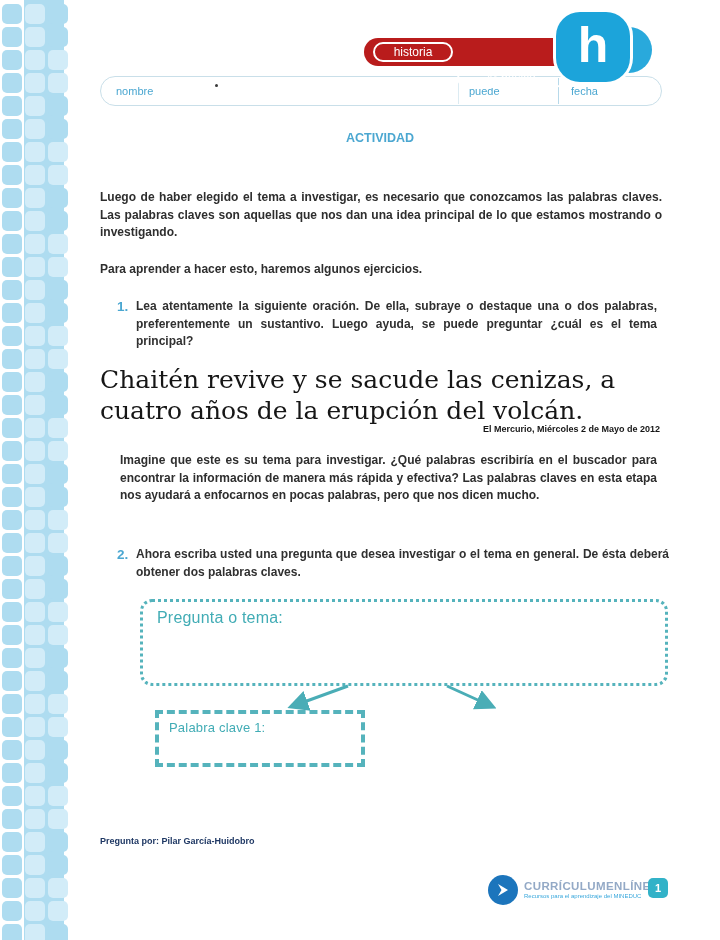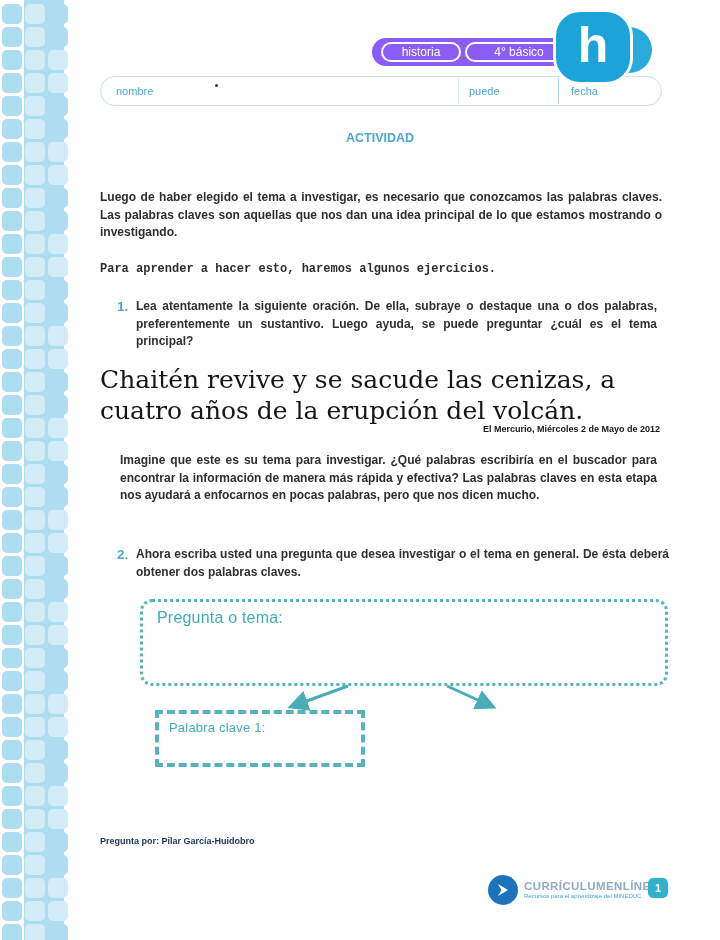--- a/index.html
+++ b/index.html
@@ -7,27 +7,27 @@
         font-family:"Liberation Sans",sans-serif;color:#303030;}
 
   
   .strip{position:absolute;left:0;top:0;width:70px;height:940px;}
   .strip-band{position:absolute;left:24px;top:0;width:40px;height:940px;background:#aedcf0;}
   .sq{position:absolute;width:20px;height:20px;border-radius:5px;}
   .sq-a{background:#aedcf0;}
   .sq-b{background:#d2ecf8;}
 
   
-  .hdr-band{position:absolute;left:372px;top:38px;width:240px;height:28px;background:#8b5cf6;
+  .hdr-band{position:absolute;left:364px;top:38px;width:240px;height:28px;background:#b91c1c;
             border-radius:14px 0 0 14px;z-index:1;}
   .hdr-pill{position:absolute;top:4px;height:20px;border:2px solid #fff;border-radius:11px;
             color:#fff;font-size:12px;display:flex;align-items:center;justify-content:center;
             box-sizing:border-box;padding:0 10px;}
   .pill-subject{left:9px;width:80px;}
-  .pill-grade{left:93px;width:108px;}
+  .pill-grade{left:93px;width:108px;margin-top:26px;}
   .hdr-tail{position:absolute;left:604px;top:27px;width:48px;height:46px;background:#29a9dc;
             border-radius:0 23px 23px 0;z-index:1;}
   .hdr-logo{position:absolute;left:556px;top:12px;width:74px;height:70px;background:#1ca4da;
             border-radius:24px;z-index:2;box-shadow:0 0 0 3px #fff;
             display:flex;align-items:center;justify-content:center;
             color:#fff;font-size:50px;font-weight:bold;line-height:1;padding-bottom:4px;box-sizing:border-box;}
 
   
   .form-row{position:absolute;left:100px;top:76px;width:562px;height:30px;box-sizing:border-box;
             border:1px solid #c9dfe9;border-radius:15px;}
@@ -39,21 +39,21 @@
   .div-1{left:357px;background:#dcebf2;}
   .div-2{left:457px;background:#b7d9ea;}
   .stray-dot{position:absolute;left:215px;top:84px;width:3px;height:3px;border-radius:50%;background:#3a3a3a;}
 
   
   .title{position:absolute;left:100px;top:130px;width:560px;text-align:center;
          color:#4ba7d1;font-size:12.5px;font-weight:bold;line-height:17px;}
   .para{position:absolute;font-size:12px;line-height:17.5px;font-weight:600;
         text-align:justify;color:#2e2e2e;}
   .p-intro{left:100px;top:189px;width:562px;}
-  .p-hacer{left:100px;top:261px;width:562px;text-align:left;font-family:Liberation Mono, monospace;}
+  .p-hacer{left:100px;top:261px;width:562px;text-align:left;}
   .p-imagine{left:120px;top:452px;width:537px;}
 
   .exercise{position:absolute;display:flex;font-size:12px;line-height:17.5px;font-weight:600;}
   .ex-1{left:117px;top:298px;width:540px;}
   .ex-2{left:117px;top:546px;width:552px;}
   .ex-num{color:#4ba7d1;font-size:13.5px;font-weight:bold;width:19px;flex:0 0 19px;}
   .ex-text{flex:1;text-align:justify;}
 
   
   .headline{position:absolute;left:100px;top:364px;width:580px;

